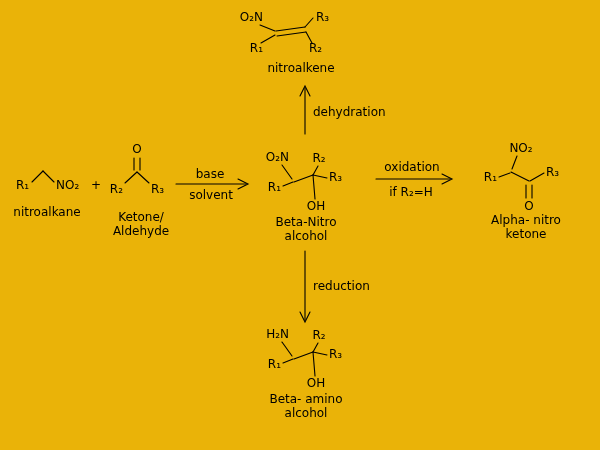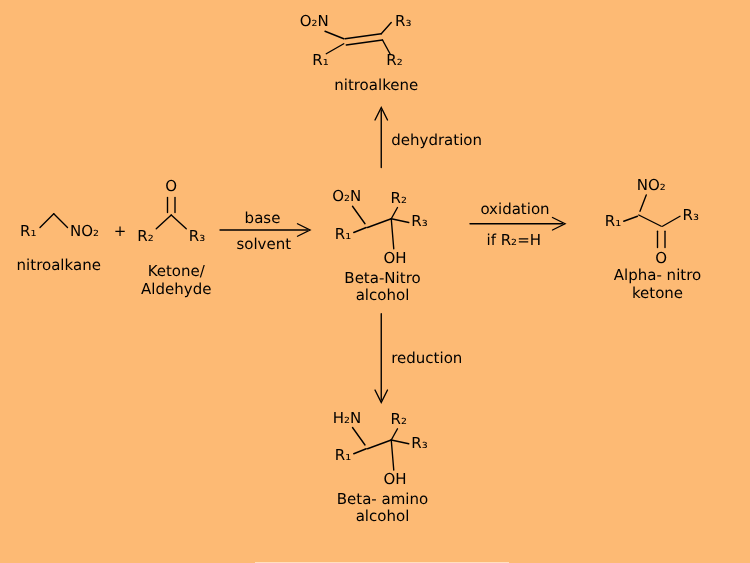--- a/index.html
+++ b/index.html
@@ -4,21 +4,21 @@
 <style>
   html, body {
     margin: 0;
     padding: 0;
     background: #ffffff;
   }
   .canvas {
     position: relative;
     width: 600px;
     height: 450px;
-    background: #fdba74;
+    background: #eab308;
     font-family: "DejaVu Sans", "Liberation Sans", sans-serif;
     overflow: hidden;
   }
   svg {
     display: block;
   }
   svg text {
     font-family: "DejaVu Sans", "Liberation Sans", sans-serif;
     font-size: 12px;
     fill: #000000;

